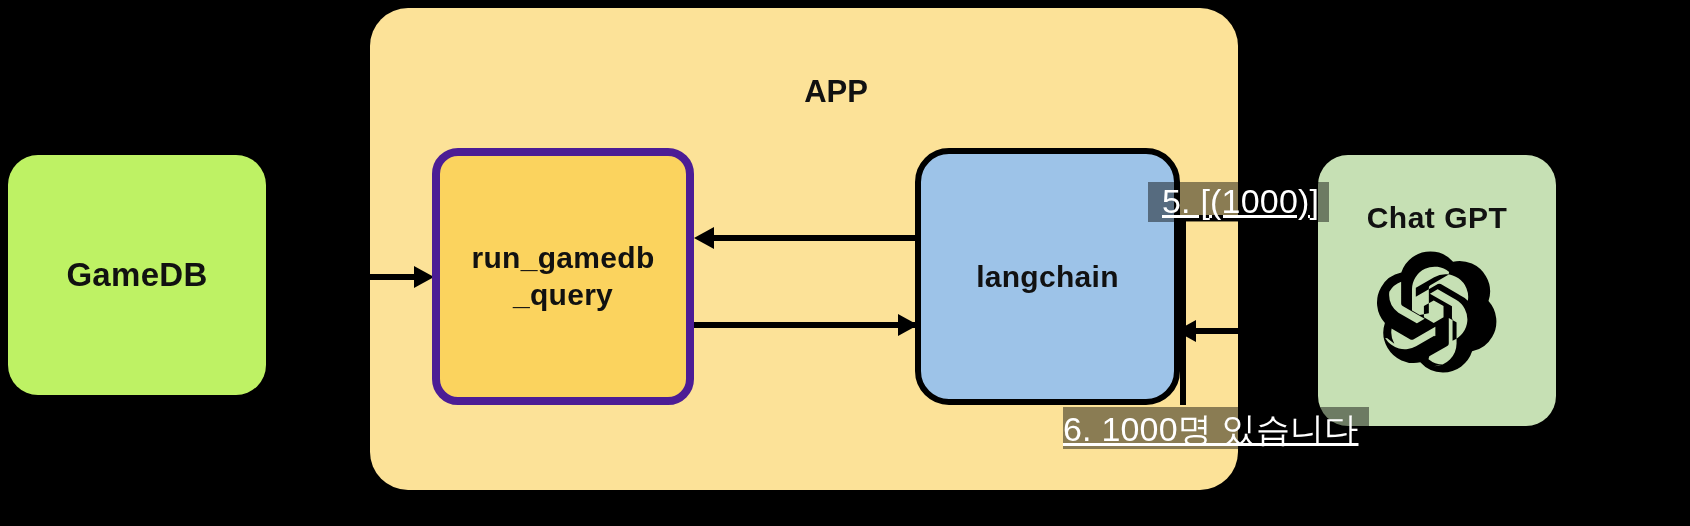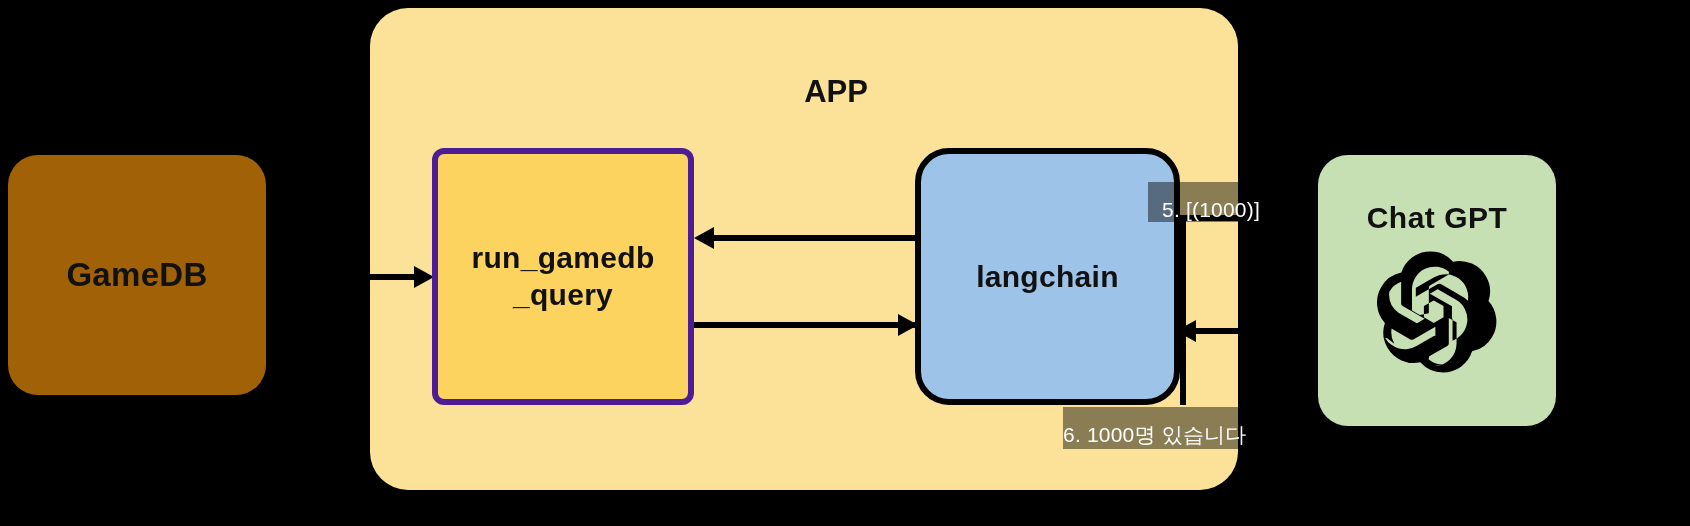--- a/index.html
+++ b/index.html
@@ -29,21 +29,21 @@
     font-weight: bold;
     letter-spacing: .3px;
   }
 
   
   #gamedb {
     left: 8px;
     top: 155px;
     width: 258px;
     height: 240px;
-    background: #a16207;
+    background: #bef264;
     border-radius: 30px;
     font-size: 33px;
   }
 
   
   #app-container {
     position: absolute;
     left: 370px;
     top: 8px;
     width: 868px;
@@ -63,22 +63,22 @@
     margin-left: 32px;
   }
 
   
   #run-query {
     left: 432px;
     top: 148px;
     width: 262px;
     height: 257px;
     background: #FBD35E;
-    border: 6px solid #4c1d95;
-    border-radius: 12px;
+    border: 8px solid #4c1d95;
+    border-radius: 26px;
     font-size: 30px;
     line-height: 1.22;
   }
 
   
   #langchain {
     left: 915px;
     top: 148px;
     width: 265px;
     height: 257px;
@@ -135,27 +135,28 @@
     border-top: 11px solid transparent;
     border-bottom: 11px solid transparent;
     border-right: 20px solid #000000;
   }
 
   
   .annot {
     position: absolute;
     background: rgba(0, 0, 0, 0.45);
     color: #FFFFFF;
-    font-size: 21px;
+    font-size: 34px;
     font-weight: normal;
     display: flex;
-    align-items: flex-end;
+    align-items: flex-start;
     white-space: nowrap;
     box-sizing: border-box;
     letter-spacing: .2px;
+    text-decoration: underline;
   }
   #annot-5 {
     left: 1148px;
     top: 182px;
     height: 40px;
     padding-left: 14px;
     padding-right: 10px;
   }
   #annot-6 {
     left: 1063px;

